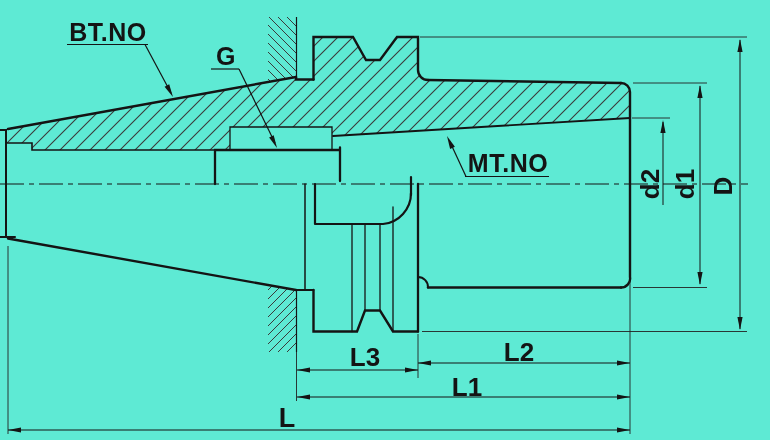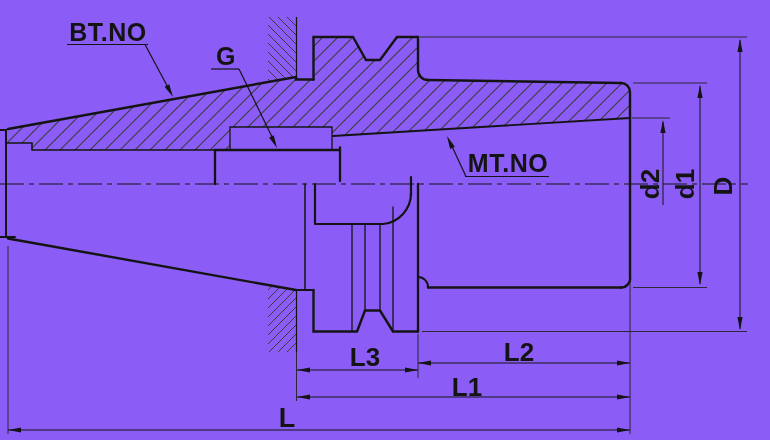--- a/index.html
+++ b/index.html
@@ -1,16 +1,16 @@
 <!DOCTYPE html>
 <html><head>
 <meta charset="utf-8">
 <style>
   html,body{margin:0;padding:0;background:#ffffff;}
-  .stage{position:relative;width:770px;height:440px;background:#8b5cf6;overflow:hidden;
+  .stage{position:relative;width:770px;height:440px;background:#5eead4;overflow:hidden;
          font-family:"Liberation Sans", sans-serif;}
   svg text{font-family:"Liberation Sans", sans-serif;font-weight:700;fill:#141414;}
   .lbl{font-size:25px;letter-spacing:0.5px;}
   .dim{font-size:26px;}
   .big{font-size:27px;}
 </style>
 </head>
 <body>
 
 <div class="stage">

